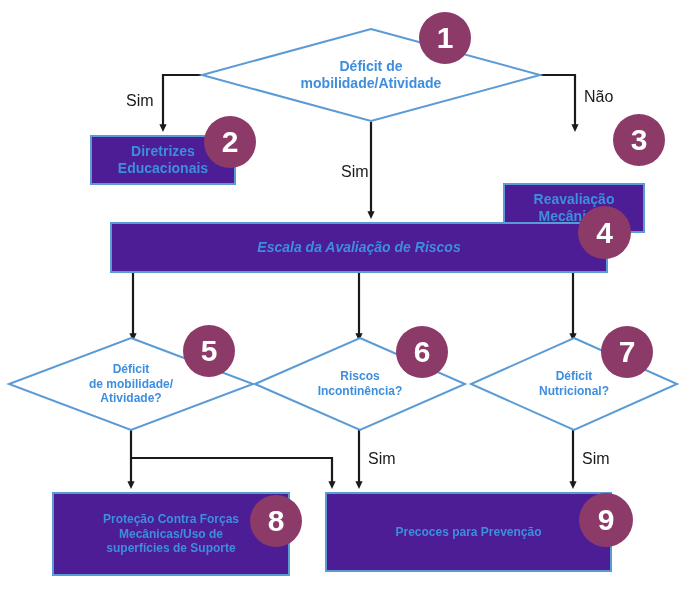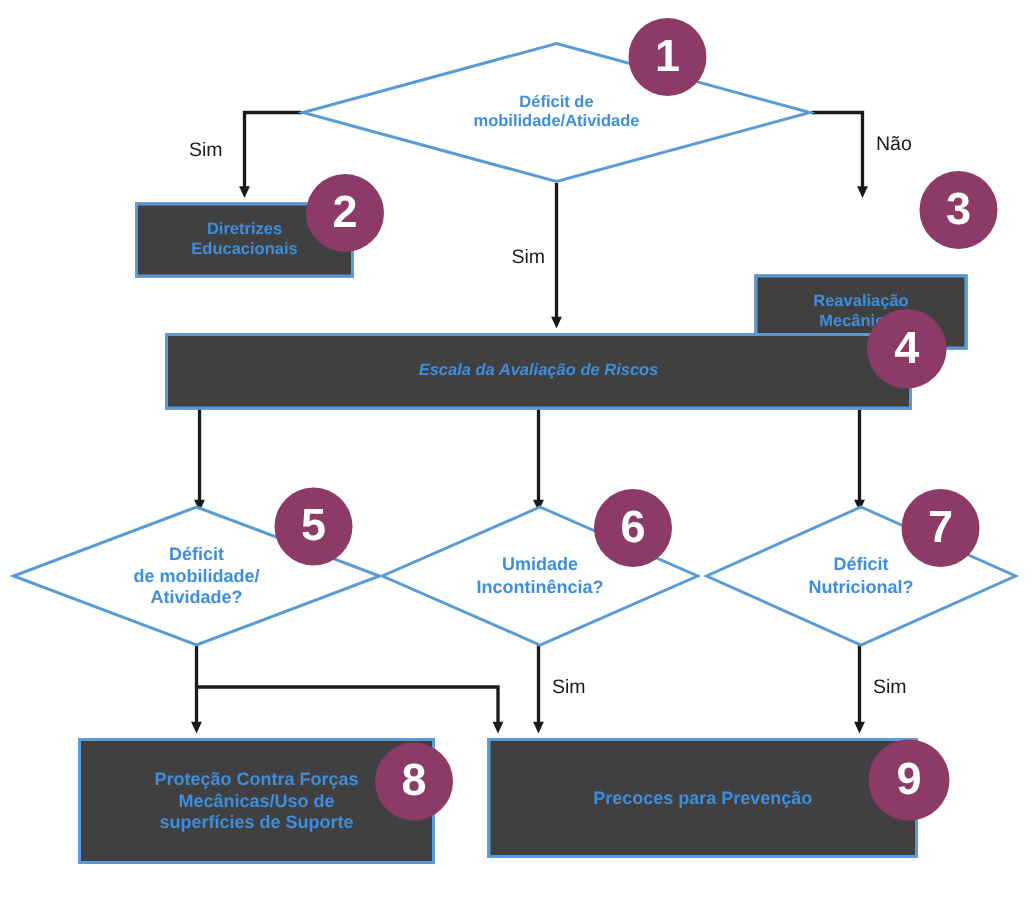--- a/index.html
+++ b/index.html
@@ -24,21 +24,21 @@
     width: 689px;
     height: 599px;
   }
   .node {
     position: absolute;
     box-sizing: border-box;
   }
   
   .box {
     border: 2px solid #5B9BD5;
-    background: #404040;
+    background: #4c1d95;
     display: flex;
     align-items: center;
     justify-content: center;
     text-align: center;
     color: #3E8EDE;
     font-weight: bold;
     line-height: 1.22;
   }
   
   .diamond {
@@ -76,27 +76,27 @@
     justify-content: center;
     font-weight: bold;
     font-size: 30px;
     line-height: 1;
     z-index: 12;
   }
   
   .edge-label {
     position: absolute;
     color: #1a1a1a;
-    font-size: 13px;
+    font-size: 16px;
     font-weight: normal;
     white-space: nowrap;
     z-index: 6;
   }
   .t12 { font-size: 12px; }
-  .t13 { font-size: 11px; }
+  .t13 { font-size: 14px; }
 </style>
 </head>
 <body>
 
 <div id="canvas">
 
   <svg id="wires" viewBox="0 0 689 599" width="689" height="599" aria-hidden="true">
     <defs>
       <marker id="ah" markerWidth="9" markerHeight="9" refX="4.2" refY="4.2" orient="auto" markerUnits="userSpaceOnUse">
         <path d="M0.4,0.6 L8.2,4.2 L0.4,7.8 Z" fill="#1A1A1A"></path>
@@ -183,21 +183,21 @@
   <div class="badge" style="left:183px; top:325px; width:52px; height:52px;">
     <span>5</span>
   </div>
 
   <div class="node diamond" style="left:254px; top:337px; width:212px; height:94px;">
     <svg width="212" height="94">
       <polygon points="106,1 211,47 106,93 1,47" fill="#ffffff" stroke="#5B9BD5" stroke-width="2"></polygon>
     </svg>
     <div class="diamond-label t12">
       <div>
-        <div>Umidade</div>
+        <div>Riscos</div>
         <div>Incontinência?</div>
       </div>
     </div>
   </div>
   <div class="badge" style="left:396px; top:326px; width:52px; height:52px;">
     <span>6</span>
   </div>
 
   <div class="node diamond" style="left:470px; top:337px; width:208px; height:94px;">
     <svg width="208" height="94">

